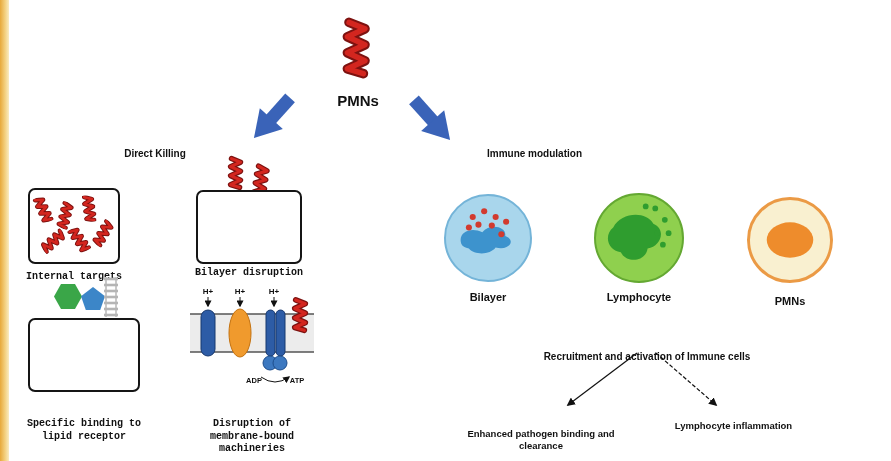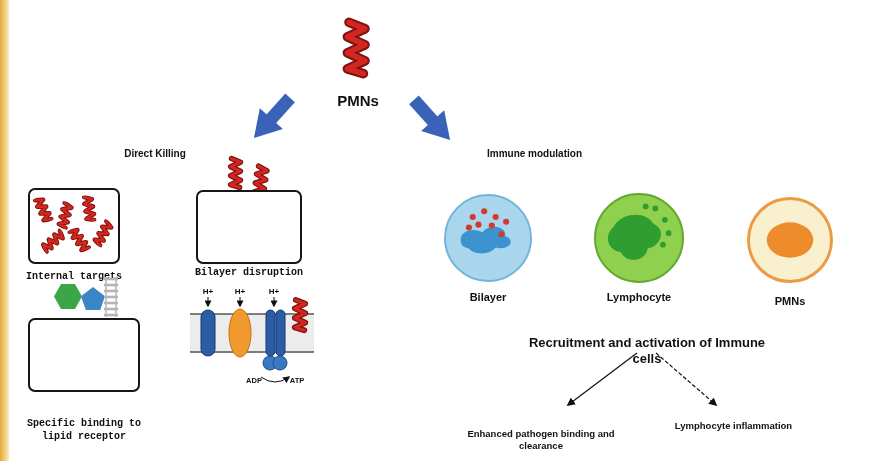--- a/index.html
+++ b/index.html
@@ -10,21 +10,21 @@
   .abs { position:absolute; }
   .cap { font-weight:bold; text-align:center; line-height:1.25; }
   .pre { white-space:pre-line;margin-top:20px; }
   .box { border:2px solid #151515; border-radius:7px; background:#fff; box-sizing:border-box; }
   .cell { border-radius:50%; box-sizing:border-box; }
   .page-edge { background:linear-gradient(to right,#e7a93b,#f3cf7d 55%,#faecc2); }
   .hex { clip-path:polygon(25% 0%,75% 0%,100% 50%,75% 100%,25% 100%,0% 50%); background:#3aa648; }
   .pent { clip-path:polygon(50% 0%,100% 40%,80% 100%,20% 100%,0% 40%); background:#3c86c8; }
   svg text { font-family:"Liberation Sans", sans-serif; font-weight:bold; fill:#111; }
   .t15 { font-size:15px; } .t14 { font-size:10px; } .t11 { font-size:11px; }
-  .t105 { font-size:13px; } .t10 { font-size:10px;font-family:Liberation Mono, monospace; } .t95 { font-size:9.5px; }
+  .t105 { font-size:10px;margin-top:16px; } .t10 { font-size:10px;font-family:Liberation Mono, monospace; } .t95 { font-size:9.5px; }
 </style>
 </head>
 <body>
 
 <div class="canvas">
 
   <svg width="0" height="0" style="position:absolute" aria-hidden="true">
     <defs>
       <g id="helix-g">
         <path d="M5,2 L15,6 L4,11 L15,16 L4,21 L15,26 L4,31 L14,34" fill="none" stroke="#7d1210" stroke-width="6" stroke-linecap="round" stroke-linejoin="round"></path>
@@ -132,20 +132,23 @@
       <circle cx="92" cy="79" r="7" fill="#3c78c0" stroke="#1d4d8c"></circle>
     </g>
     <g transform="translate(103,14) scale(0.95)">
         <use href="#helix-g"></use>
       </g>
 
     <text x="66" y="99" font-size="7.5" text-anchor="middle">ADP</text>
     <text x="109" y="99" font-size="7.5" text-anchor="middle">ATP</text>
     <path d="M73,93 Q87,103 101,93" fill="none" stroke="#111" stroke-width="1" marker-end="url(#ah)"></path>
   </svg>
+  <div class="abs cap t10 pre" style="left:186px;top:398px;width:132px">Disruption of
+membrane-bound
+machineries</div>
 
   <div class="abs cell" style="left:444px;top:194px;width:88px;height:88px;background:#a9d6ec;border:2px solid #74b4d8">
     <svg viewBox="0 0 88 88" width="84" height="84">
       <path d="M16,50 C12,38 26,32 38,38 C46,28 64,32 62,42 C74,46 66,58 52,54 C46,62 30,62 24,55 C20,54 17,53 16,50 Z" fill="#3d93cd"></path>
       <g fill="#d23a2e">
         <circle cx="28" cy="22" r="3.2"></circle>
           <circle cx="40" cy="16" r="3.2"></circle>
         <circle cx="52" cy="22" r="3.2"></circle>
           <circle cx="63" cy="27" r="3.2"></circle>
         <circle cx="34" cy="30" r="3.2"></circle>

